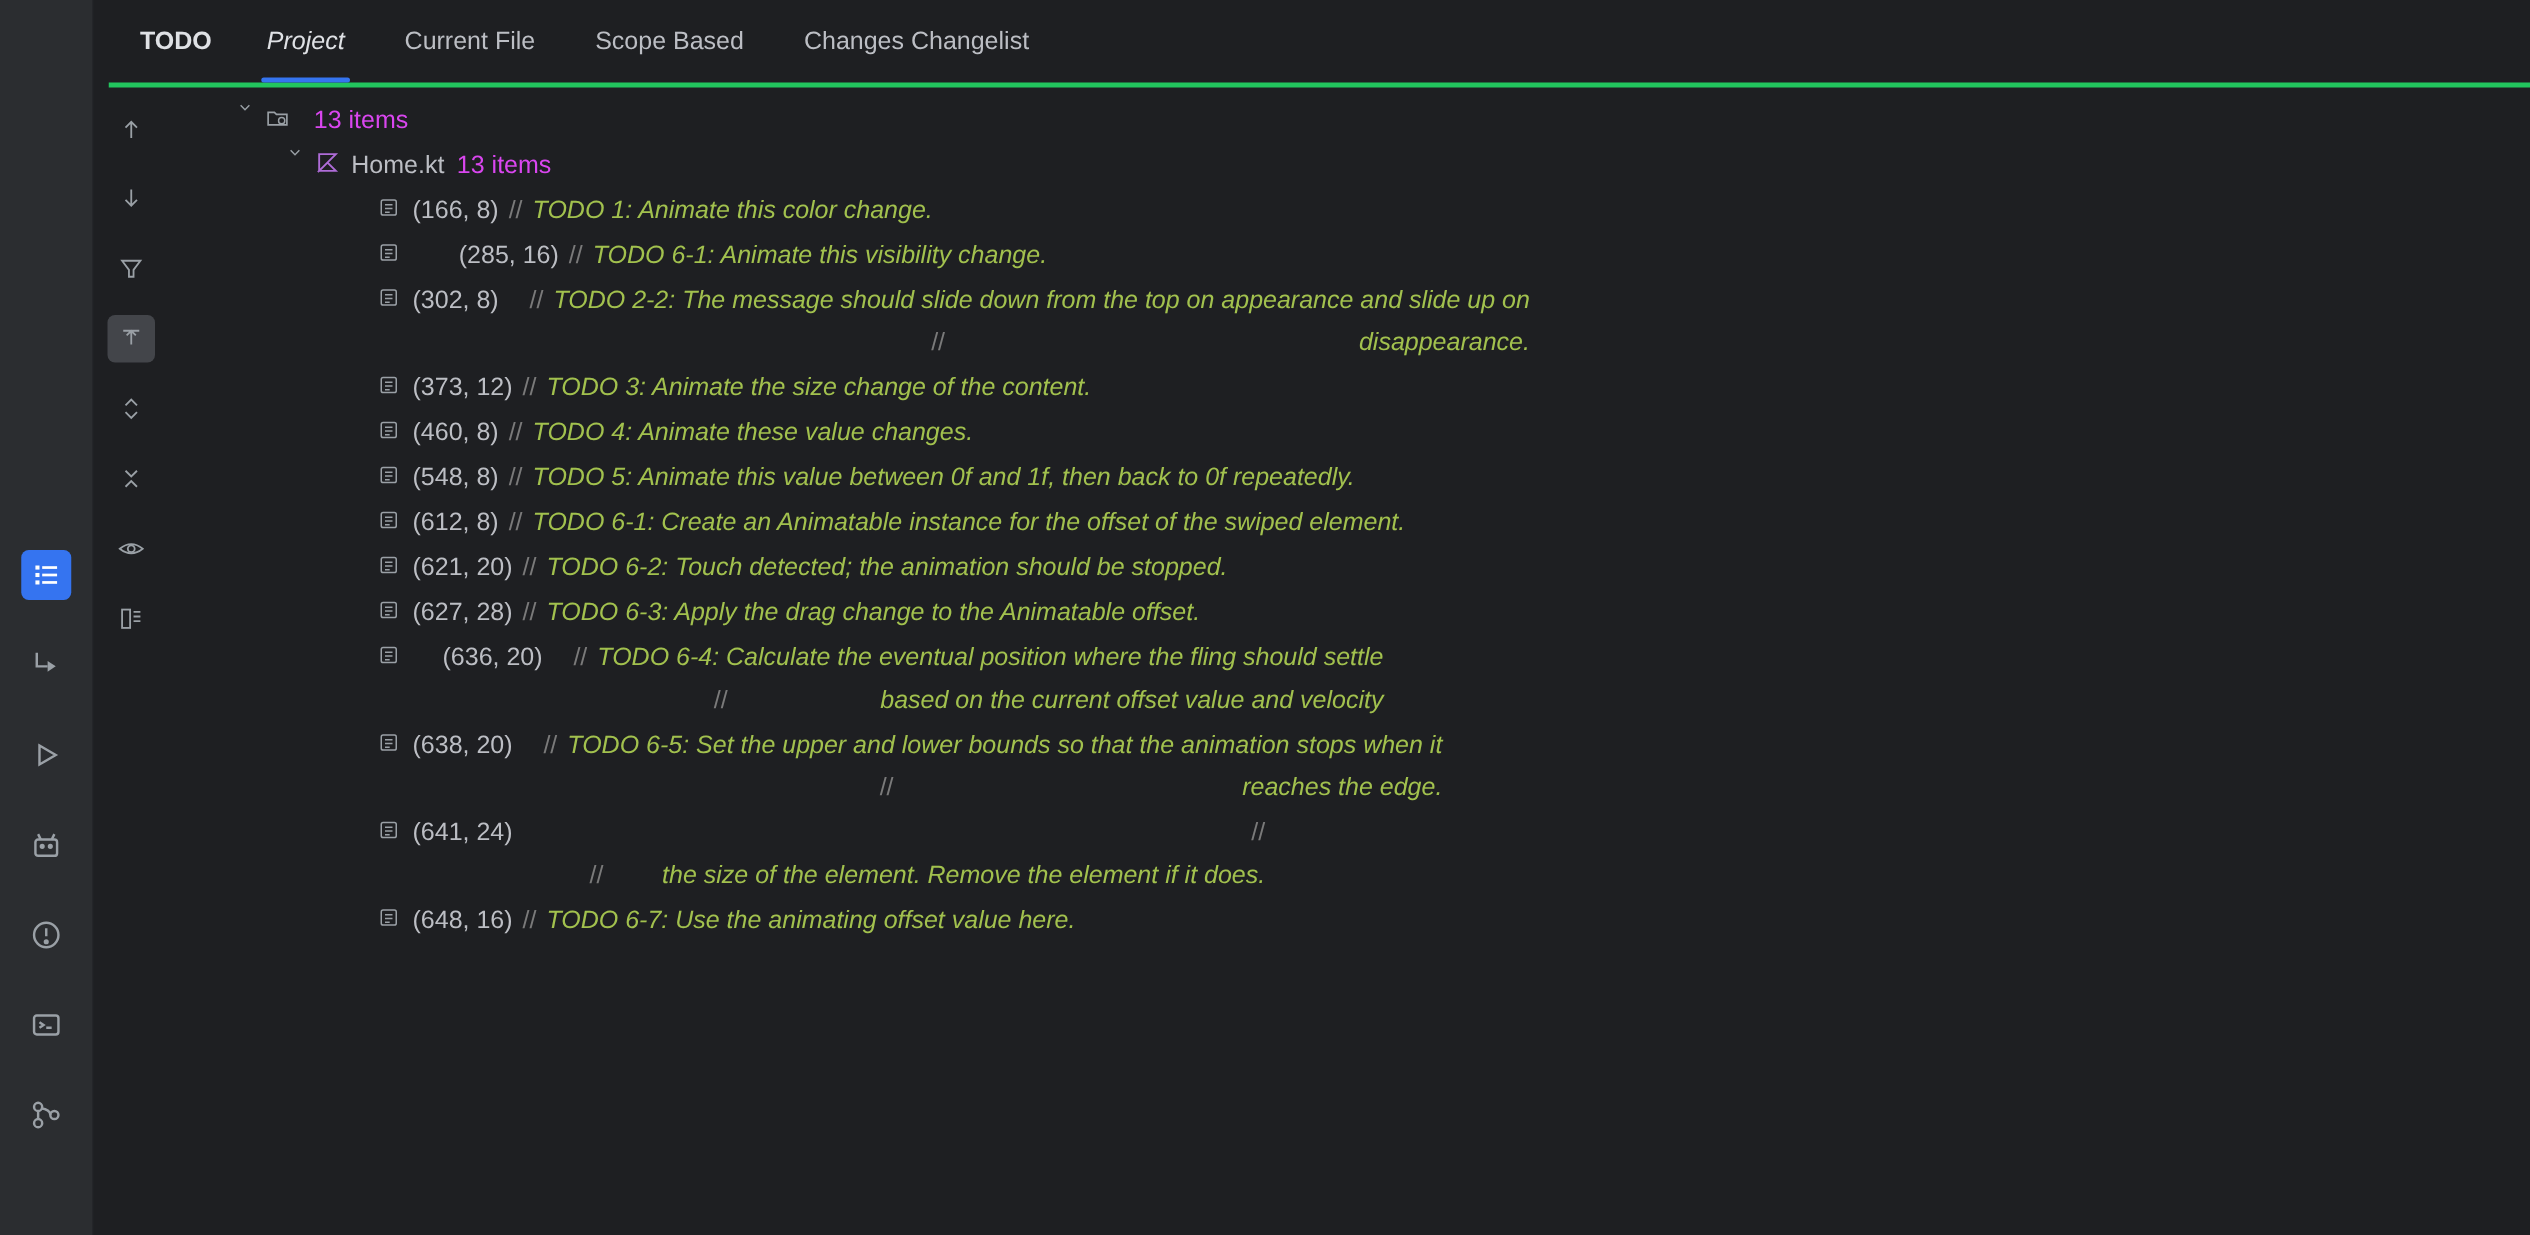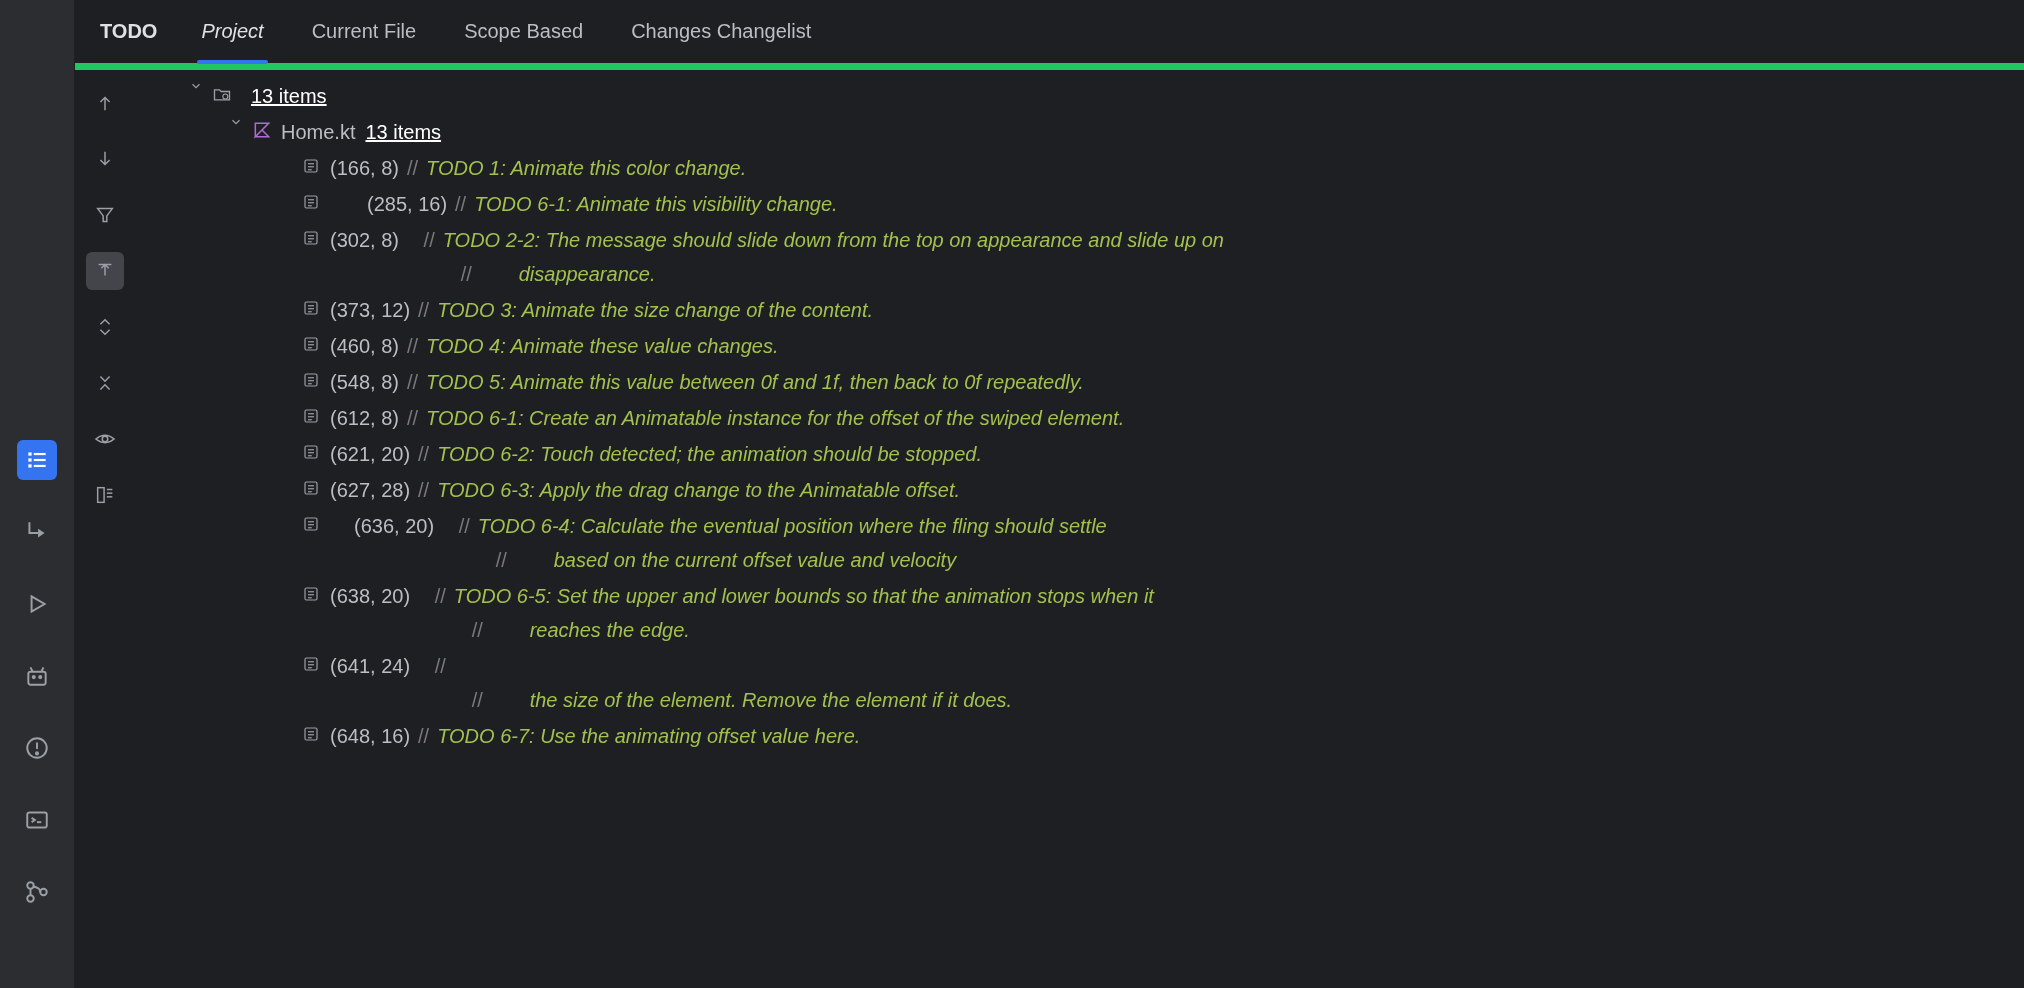--- a/index.html
+++ b/index.html
@@ -27,25 +27,26 @@
   width: 40px; height: 40px;
   display: flex; align-items: center; justify-content: center;
   border-radius: 6px;
   cursor: pointer;
 }
 .left-sidebar .icon-btn.active { background: #3574f0; }
 .left-sidebar svg { width: 26px; height: 26px; }
 .main { flex: 1; display: flex; flex-direction: column; }
 .tab-bar {
   height: 70px;
-  border-bottom: 7px solid #22c55e;
+  border-bottom: 4px solid #22c55e;
   display: flex;
   align-items: center;
   padding: 0 25px;
   gap: 40px;
+  margin-left: 12px;
 }
 .tab-bar .title { font-weight: 700; color: #dfe1e5; font-size: 20px; }
 .tab-bar .tab { color: #bcbec4; font-size: 20px; cursor: pointer; padding: 20px 4px; position: relative; }
 .tab-bar .tab.active { color: #dfe1e5; font-style: italic; }
 .tab-bar .tab.active::after {
   content: ""; position: absolute; left: 0; right: 0; bottom: -1px;
   height: 4px; background: #3574f0; border-radius: 2px;
 }
 .content-area { flex: 1; display: flex; }
 .toolbar-col {
@@ -69,26 +70,26 @@
 .tree-row.header { background: #2e436e; color: #dfe1e5; }
 .chev { width: 22px; display: inline-flex; justify-content: center; margin-right: 4px; cursor: pointer; }
 .chev svg { width: 14px; height: 14px; stroke: #9aa0a6; fill: none; stroke-width: 2; }
 .file-icon, .folder-icon, .breakpoint-icon {
   width: 22px; height: 22px; display: inline-flex; align-items: center; justify-content: center;
   margin-right: 8px; flex-shrink: 0; margin-top: 4px;
 }
 .folder-icon svg { width: 20px; height: 20px; }
 .file-icon svg { width: 20px; height: 20px; }
 .breakpoint-icon svg { width: 18px; height: 18px; }
-.dim { color: #ffffff; text-decoration: underline; }
+.dim { color: #d946ef; }
 .loc { color: #bcbec4; }
 .comment { color: #7a7a7a; }
 .todo-text { color: #a2c14e; font-style: italic; }
 .item-text { display: flex; flex-direction: column; }
-.item-line { display: flex; gap: 8px; align-items: baseline; }
+.item-line { display: flex; gap: 8px; align-items: baseline; justify-content: space-between; }
 .cont-line { padding-left: 0; }
 .indent { display: inline-block; }
 </style>
 </head>
 <body>
 
 <div class="container">
   <div class="left-sidebar">
     <div class="icon-btn active">
       <svg viewBox="0 0 24 24">

